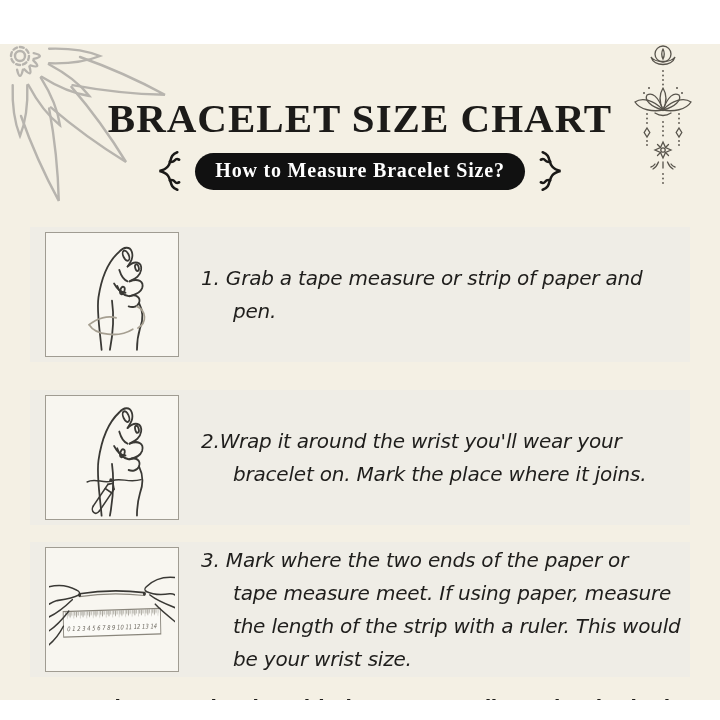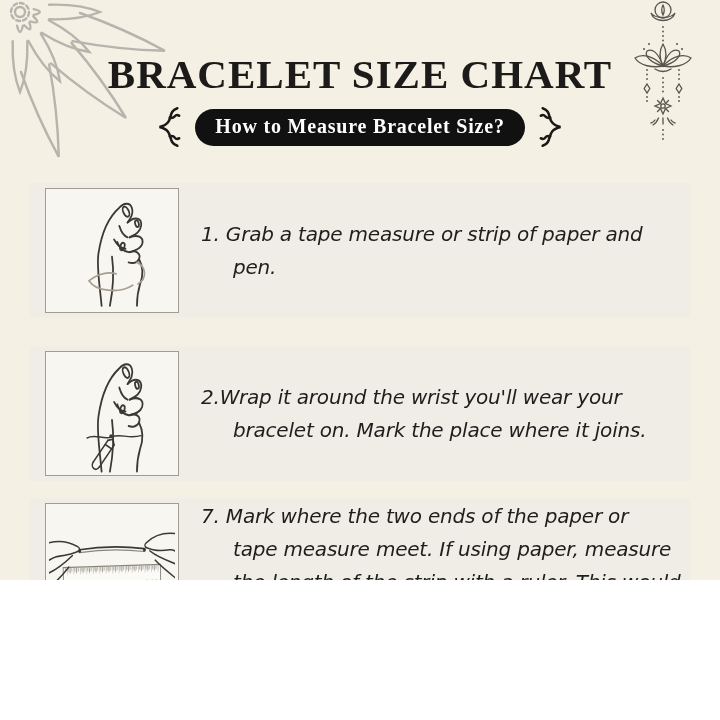--- a/index.html
+++ b/index.html
@@ -7,21 +7,21 @@
     --panel:#efede6;
     --illustration_box:#f8f6f0;
     --box_border:#a09c92;
     --badge_background:#111111;
     --badge_text:#ffffff;
     --title_ink:#1c1b19;
     --body_ink:#1f1e1c;
   }
   html,body{margin:0;padding:0;}
   body{width:720px;height:720px;font-family:"DejaVu Sans","Liberation Sans",sans-serif;}
-  .page{position:relative;width:720px;height:580px;background:var(--background);overflow:hidden;}
+  .page{position:relative;width:720px;height:656px;background:var(--background);overflow:hidden;margin-top:44px;}
 
   
   .mandala{position:absolute;top:0;left:0;}
   .lotus{position:absolute;top:0;right:12px;}
 
   
   .title{
     position:absolute;top:50px;left:0;right:0;margin:0;
     text-align:center;
     font-family:"Liberation Serif","DejaVu Serif",serif;
@@ -244,21 +244,21 @@
             <path d="M0 80 C6 76 12 70 16 64"></path>
           </g>
           <g>
             <path d="M140 22 C128 21 116 24 108 30 C106 31.5 106 33 108 34"></path>
             <path d="M108 34 C116 37 126 37 134 36 C137 35.8 139 36.5 140 37"></path>
             <path d="M140 48 C130 45 120 42 112 37"></path>
             <path d="M140 60 C132 55 124 50 118 45"></path>
           </g>
         </svg>
       </div>
-      <p class="step-text">7. Mark where the two ends of the paper or
+      <p class="step-text">3. Mark where the two ends of the paper or
 tape measure meet. If using paper, measure
 the length of the strip with a ruler. This would
 be your wrist size.</p>
     </section>
   </div>
 
   <div class="footer-wrap">
     <p class="footer">Just match your wrist size with the corresponding wrist size in the options.</p>
   </div>
 

